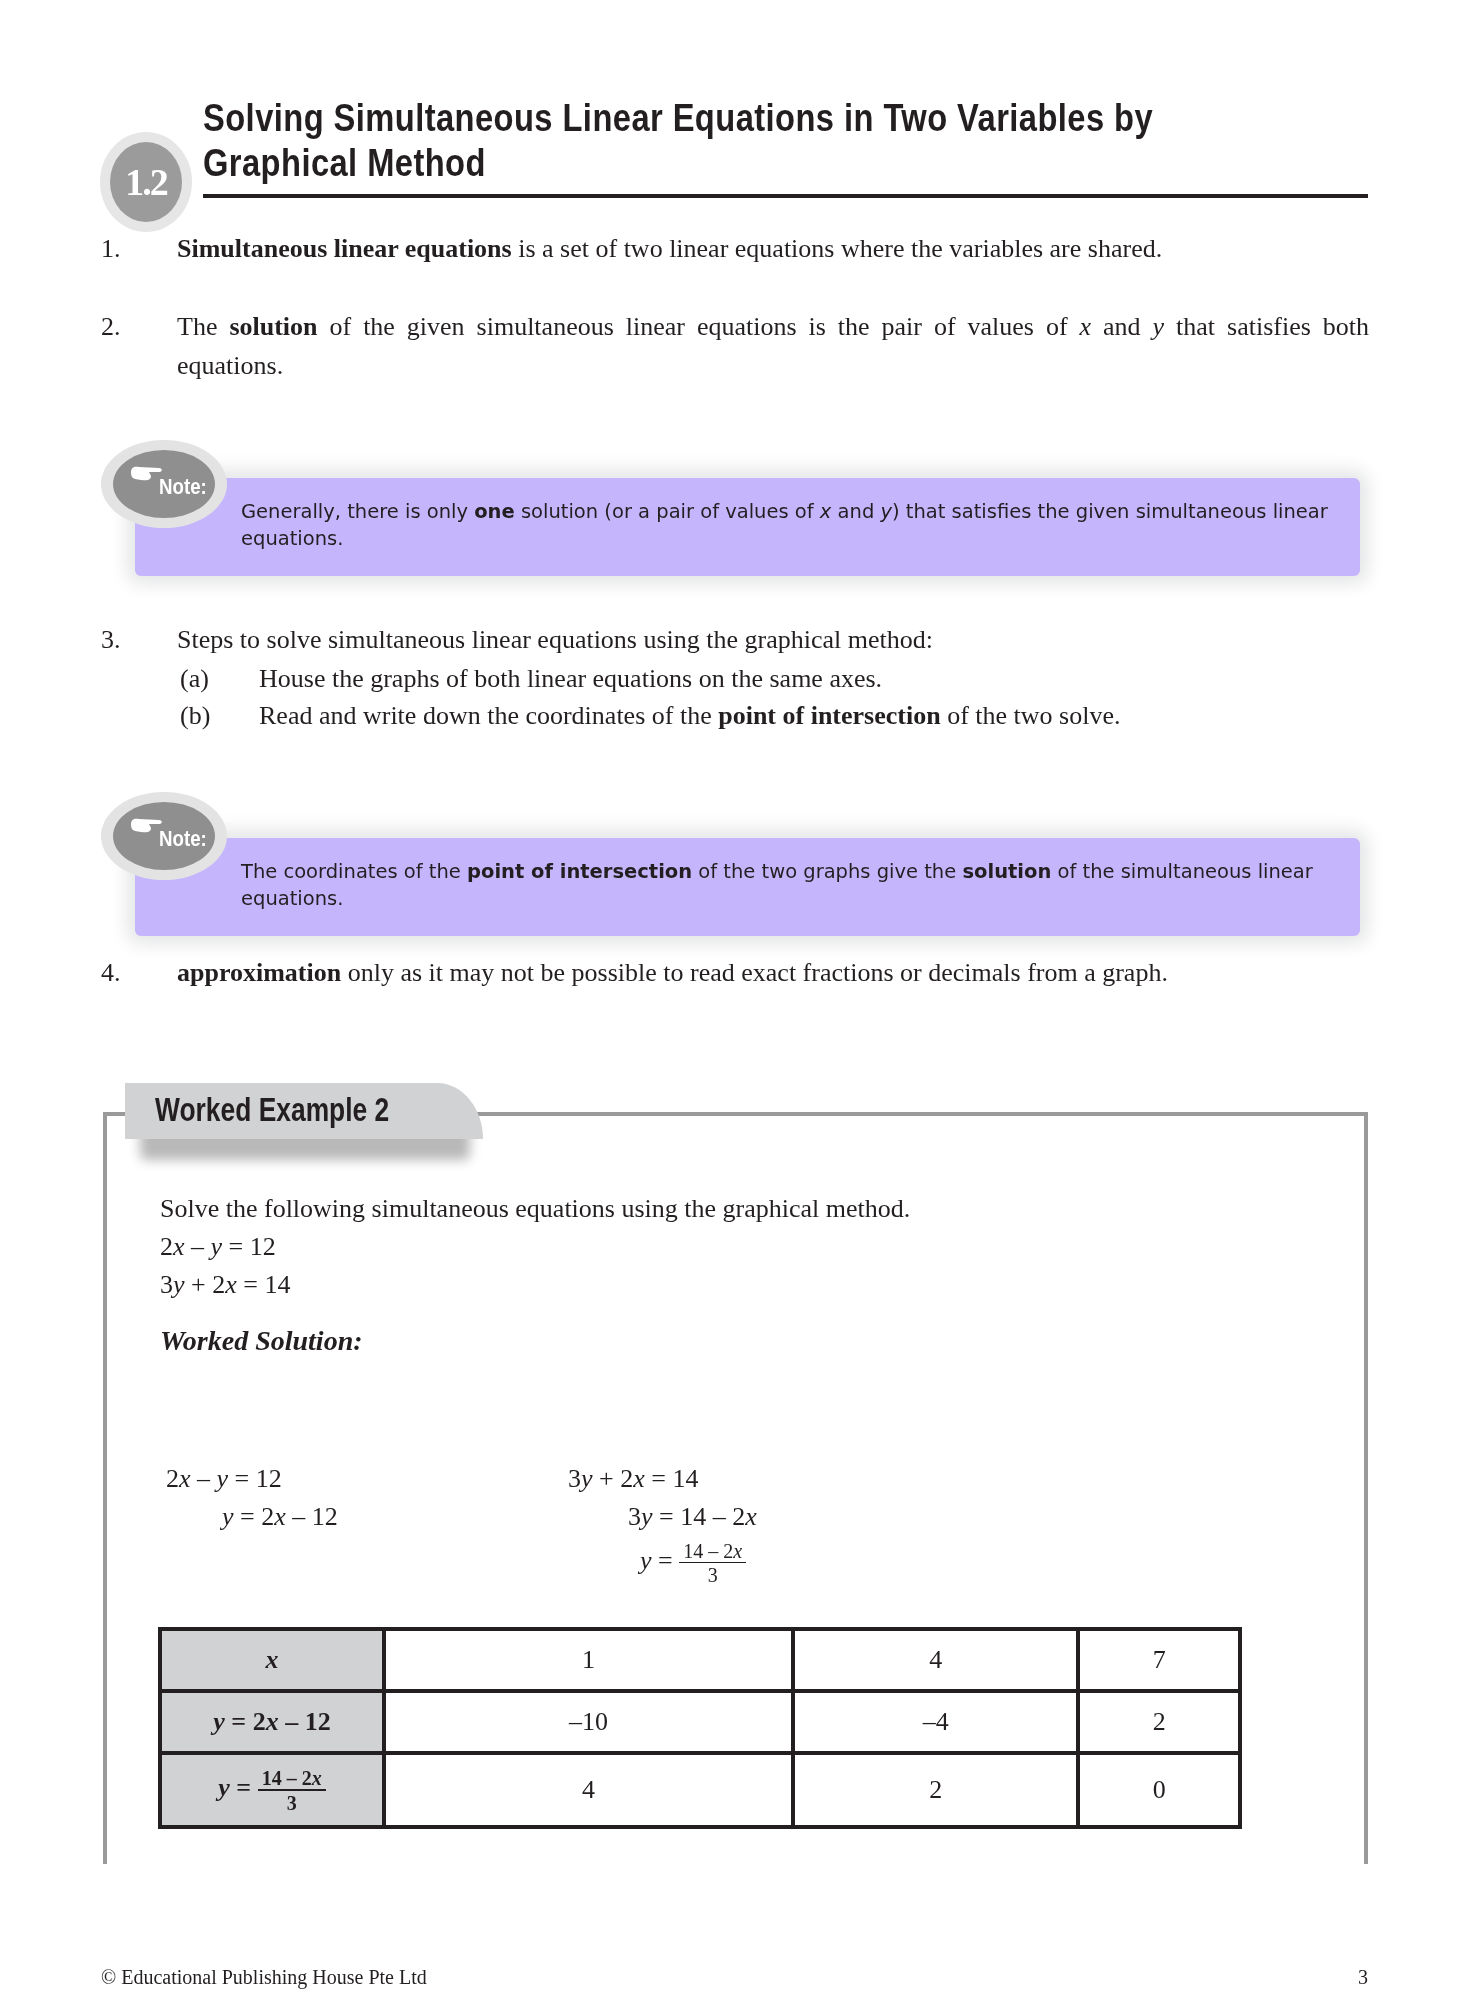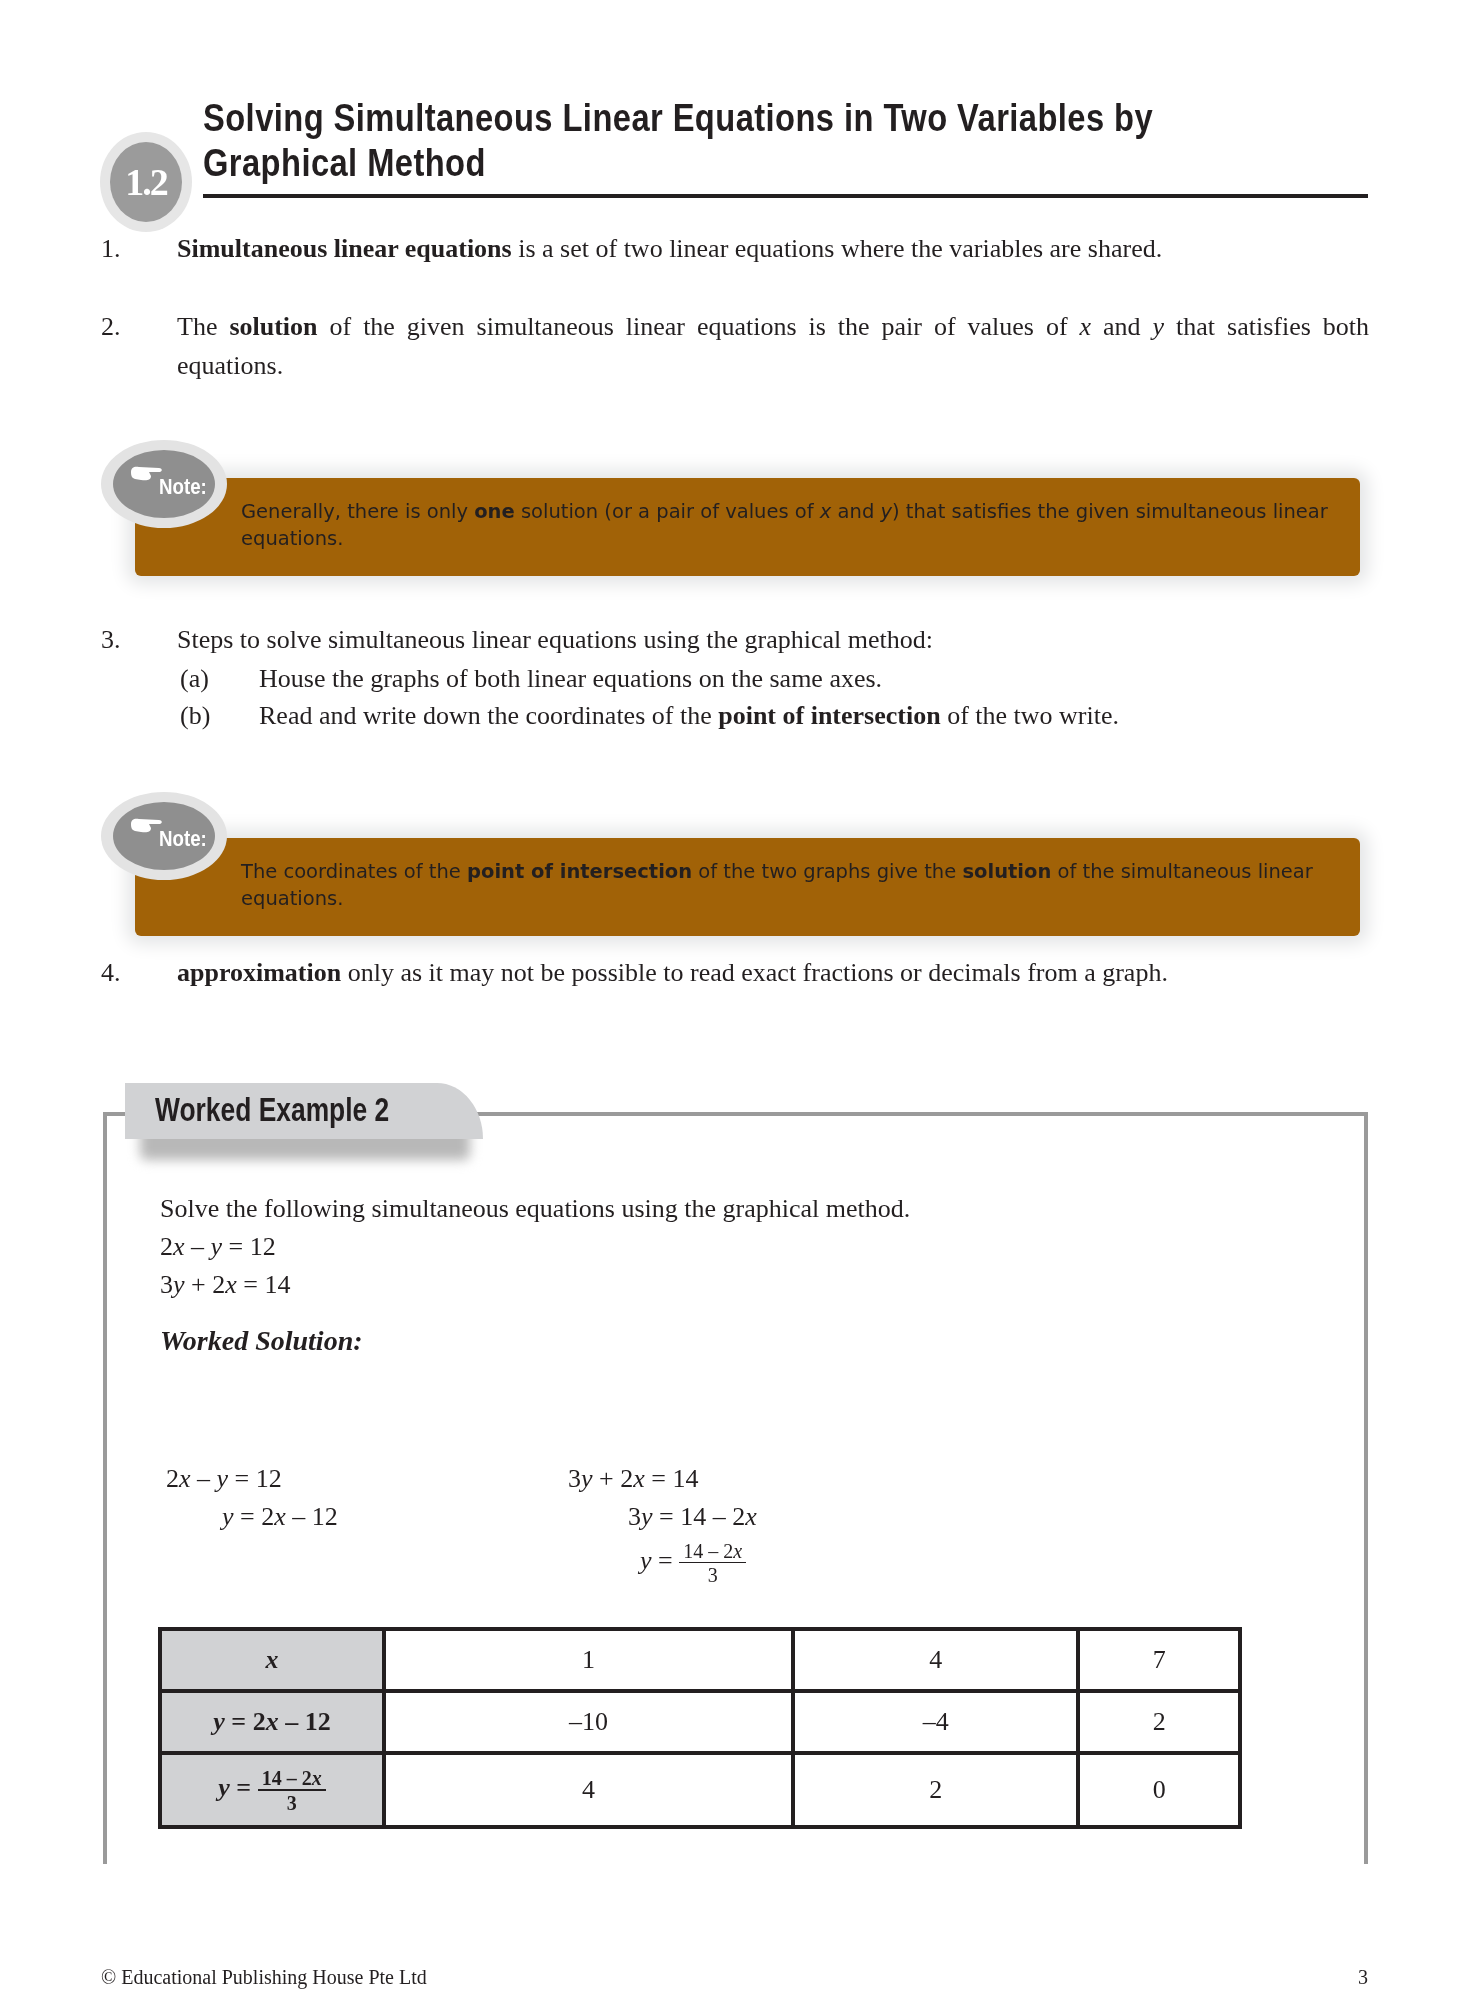--- a/index.html
+++ b/index.html
@@ -33,21 +33,21 @@
   .pt .num { position: absolute; left: 0; top: 0; }
   .pt .body { position: absolute; left: 76px; top: 0; width: 1192px; text-align: justify; }
   .pt .body b { font-weight: bold; }
   .sub { position: relative; }
   .sub .lbl { position: absolute; left: 3px; }
   .sub .txt { position: absolute; left: 82px; white-space: nowrap; }
 
   
   .note-panel {
     position: absolute; left: 135px; width: 1225px; height: 98px;
-    background: #a16207; border-radius: 6px;
+    background: #c4b5fd; border-radius: 6px;
     box-shadow: 0 0 18px 8px #e4e5e6;
   }
   .note-text {
     position: absolute; left: 106px; top: 20px; width: 1100px;
     font-family: "DejaVu Sans", sans-serif; font-size: 19.5px; line-height: 27px; color: #231f20;
   }
   .note-text b { font-weight: bold; }
   .note-badge {
     position: absolute; width: 126px; height: 88px; border-radius: 50%;
     background: #e3e3e3;
@@ -148,21 +148,21 @@
 <div class="pt" style="top:620px;">
   <span class="num">3.</span>
   <div class="body" style="text-align:left;white-space:nowrap;">
     <div>Steps to solve simultaneous linear equations using the graphical method:</div>
     <div class="sub" style="height:37px;">
       <span class="lbl">(a)</span>
       <span class="txt">House the graphs of both linear equations on the same axes.</span>
     </div>
     <div class="sub" style="height:37px;">
       <span class="lbl">(b)</span>
-      <span class="txt"><span>Read and write down the coordinates of the </span><b>point of intersection</b><span> of the two write.</span></span>
+      <span class="txt"><span>Read and write down the coordinates of the </span><b>point of intersection</b><span> of the two solve.</span></span>
     </div>
   </div>
 </div>
 
 <div class="note-panel" style="top:838px;">
   <div class="note-text">
     <span>The coordinates of the </span><b>point of intersection</b><span> of the two graphs give the </span><b>solution</b><span> of the simultaneous linear equations.</span>
   </div>
 </div>
 <div class="note-badge" style="left:101px;top:792px;">

